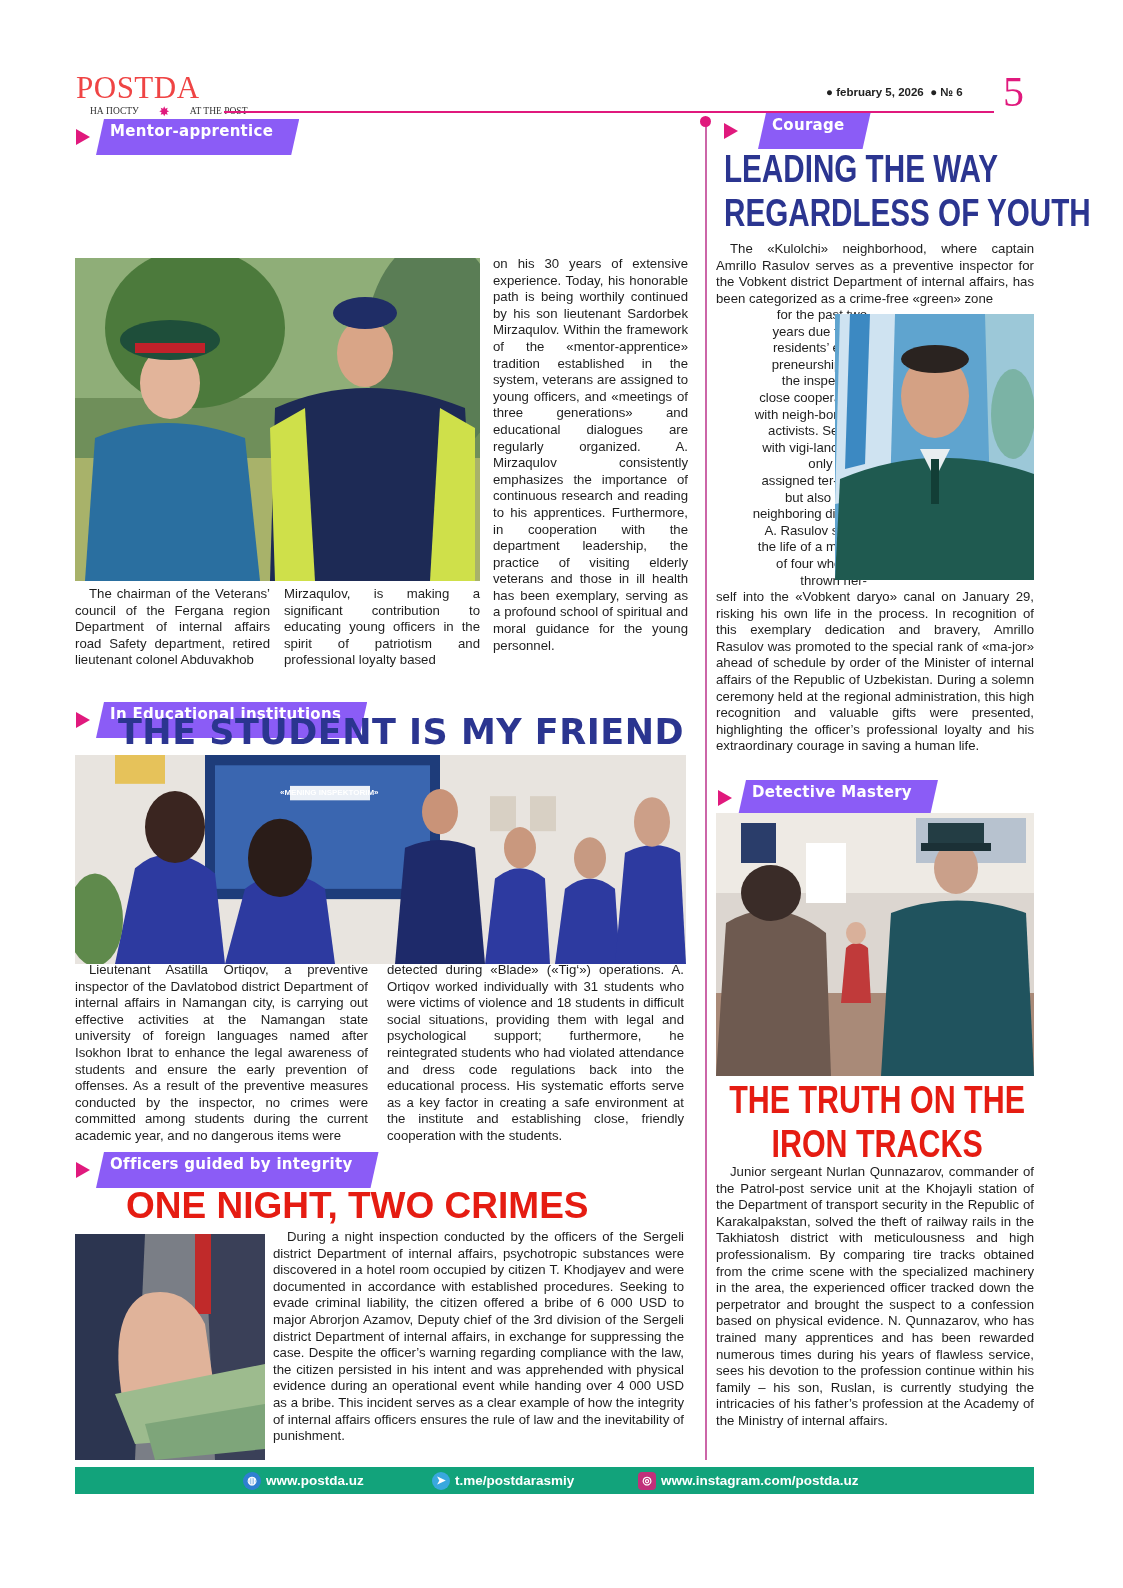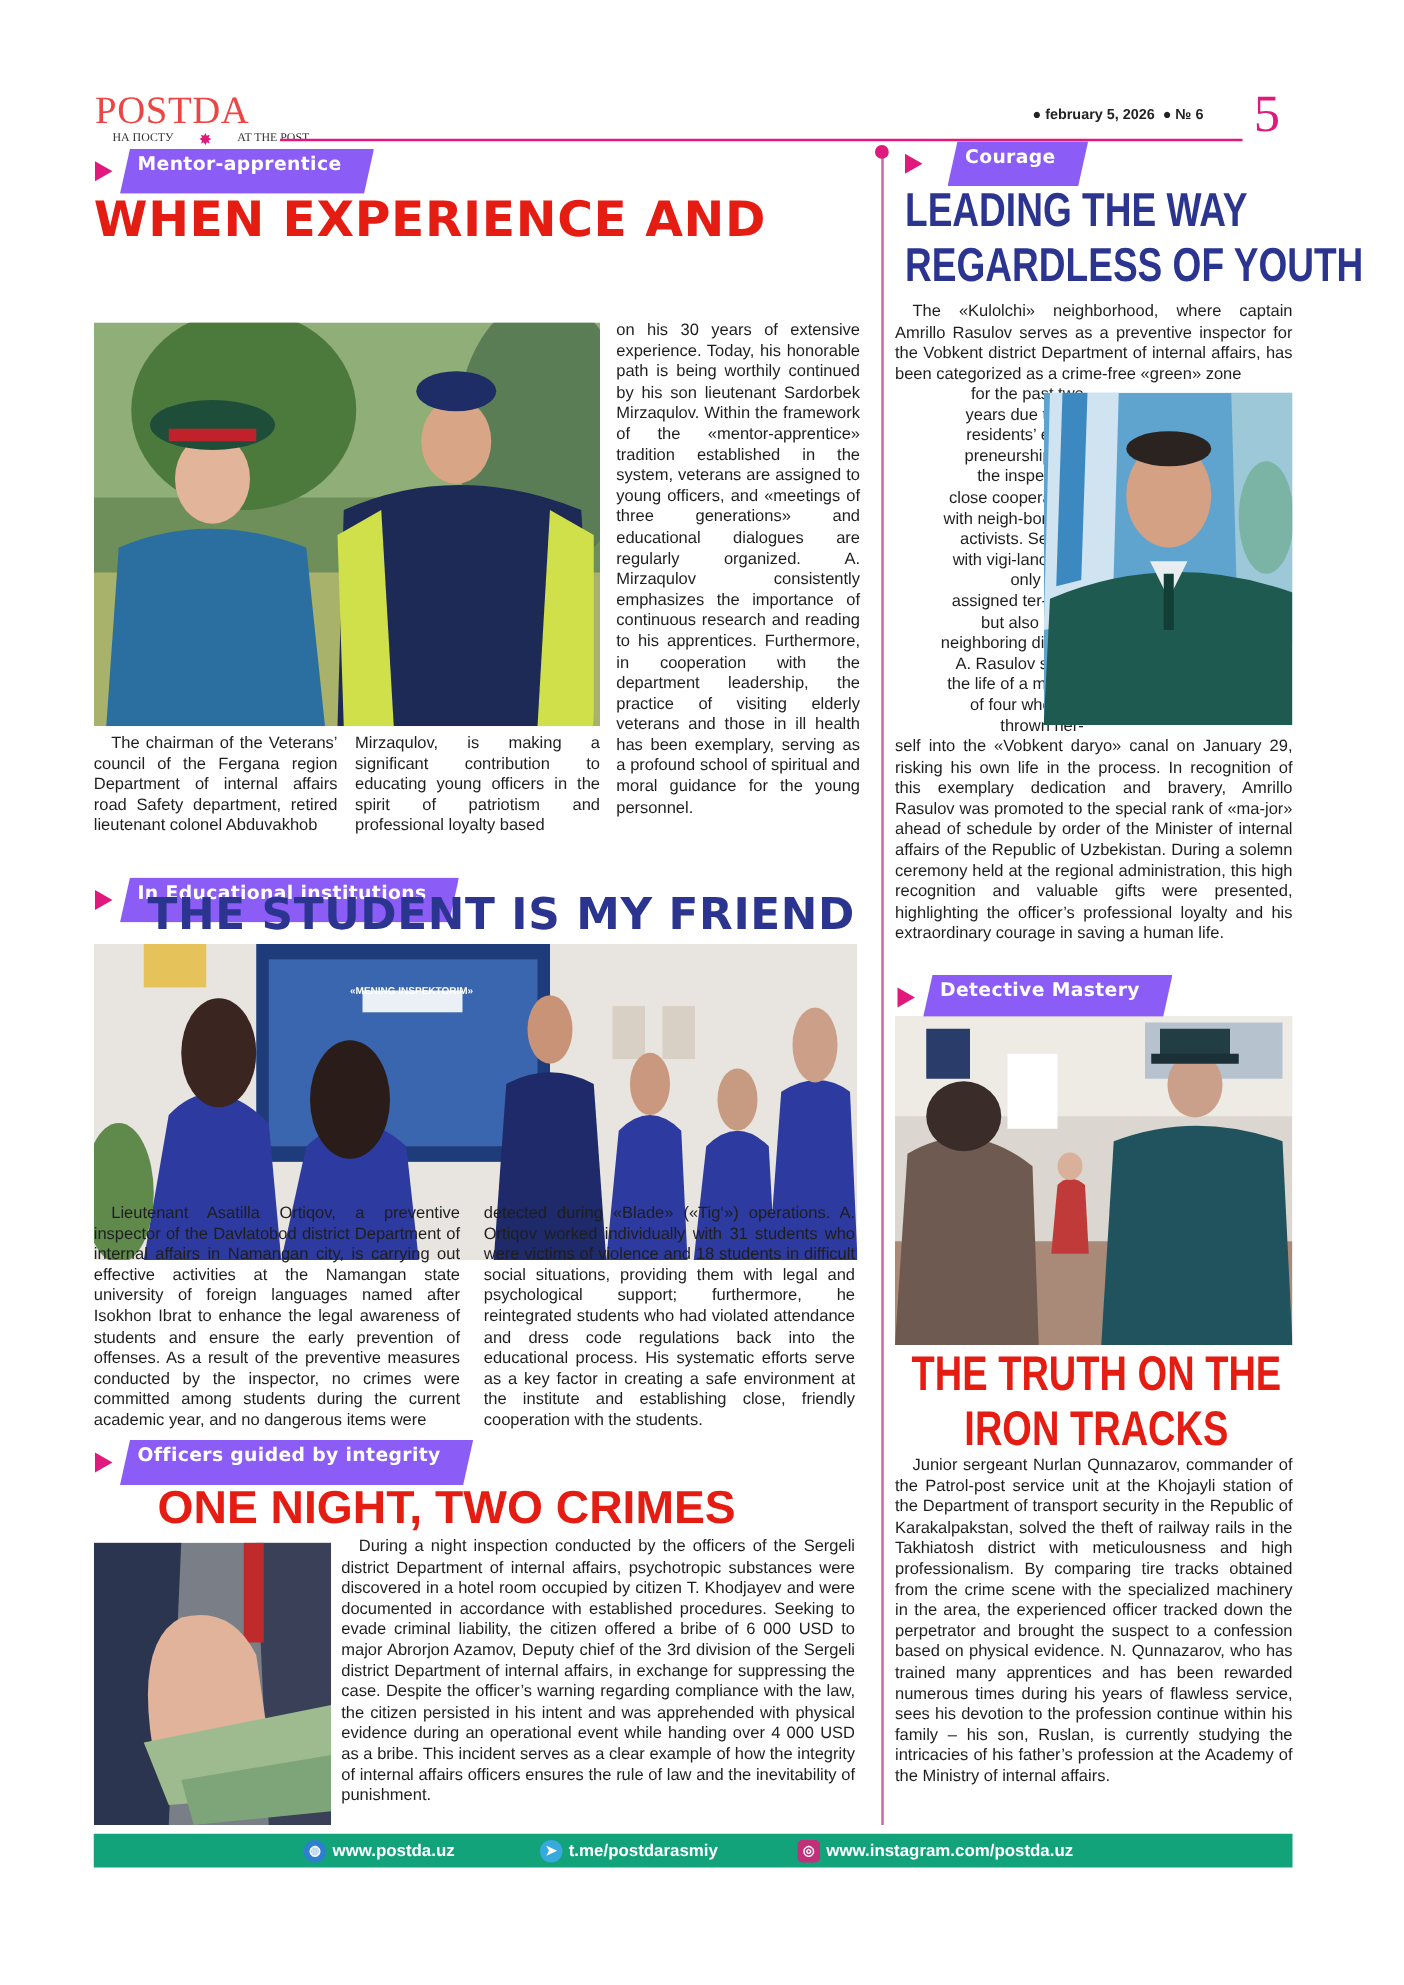--- a/index.html
+++ b/index.html
@@ -59,21 +59,20 @@
 </div>
 <div class="abs pagenum">5</div>
 <div class="abs vrule"></div>
 <div class="abs vrule-dot"></div>
 
 <div class="abs rubric" style="left:76px; top:125px;">
   <span class="tri"></span>
   <span class="tag">Mentor-apprentice</span>
 </div>
 <div class="abs hl-red" style="left:75px; top:154px; font-size:39px; line-height:45px; letter-spacing:0.5px;">
-  <div>WHEN EXPERIENCE AND</div>
 </div>
 <div class="abs photo" style="left:75px; top:258px; width:405px; height:323px;">
   <svg viewBox="0 0 405 323" preserveAspectRatio="none">
     <rect width="405" height="323" fill="#6f8f5a"></rect>
     <rect x="0" y="0" width="405" height="140" fill="#8fae78"></rect>
     <ellipse cx="120" cy="70" rx="90" ry="80" fill="#4c7a3c"></ellipse>
     <ellipse cx="360" cy="90" rx="70" ry="110" fill="#5a7d55"></ellipse>
     <rect x="0" y="200" width="405" height="123" fill="#a8b26a"></rect>
 
     <path d="M10 323 L20 180 Q90 150 170 180 L185 323 Z" fill="#2a6fa0"></path>
@@ -116,21 +115,21 @@
     <ellipse cx="100" cy="45" rx="34" ry="14" fill="#2a2320"></ellipse>
   </svg>
 </div>
 <div class="abs txt" style="left:716px; top:589px; width:318px;">self into the «Vobkent daryo» canal on January 29, risking his own life in the process. In recognition of this exemplary dedication and bravery, Amrillo Rasulov was promoted to the special rank of «ma-jor» ahead of schedule by order of the Minister of internal affairs of the Republic of Uzbekistan. During a solemn ceremony held at the regional administration, this high recognition and valuable gifts were presented, highlighting the officer’s professional loyalty and his extraordinary courage in saving a human life.</div>
 
 <div class="abs rubric" style="left:76px; top:708px;">
   <span class="tri"></span>
   <span class="tag">In Educational institutions</span>
 </div>
 <div class="abs hl-navy" style="left:118px; top:711px; font-size:35px; line-height:42px; letter-spacing:0.5px; white-space:nowrap;">THE STUDENT IS MY FRIEND</div>
-<div class="abs photo" style="left:75px; top:755px; width:611px; height:253px;">
+<div class="abs photo" style="left:75px; top:755px; width:611px; height:209px;">
   <svg viewBox="0 0 611 203" preserveAspectRatio="none">
     <rect width="611" height="203" fill="#e8e4df"></rect>
     <rect x="130" y="0" width="235" height="140" fill="#1e3c7a"></rect>
     <rect x="140" y="10" width="215" height="120" fill="#3a66b0"></rect>
     <rect x="215" y="30" width="80" height="14" fill="#ffffff" opacity="0.9"></rect>
     <rect x="40" y="0" width="50" height="28" fill="#e6c25a"></rect>
     <rect x="415" y="40" width="26" height="34" fill="#d8d0c4"></rect>
     <rect x="455" y="40" width="26" height="34" fill="#d8d0c4"></rect>
 
     <path d="M40 203 L60 110 Q95 80 140 115 L150 203 Z" fill="#2d3aa0"></path>

